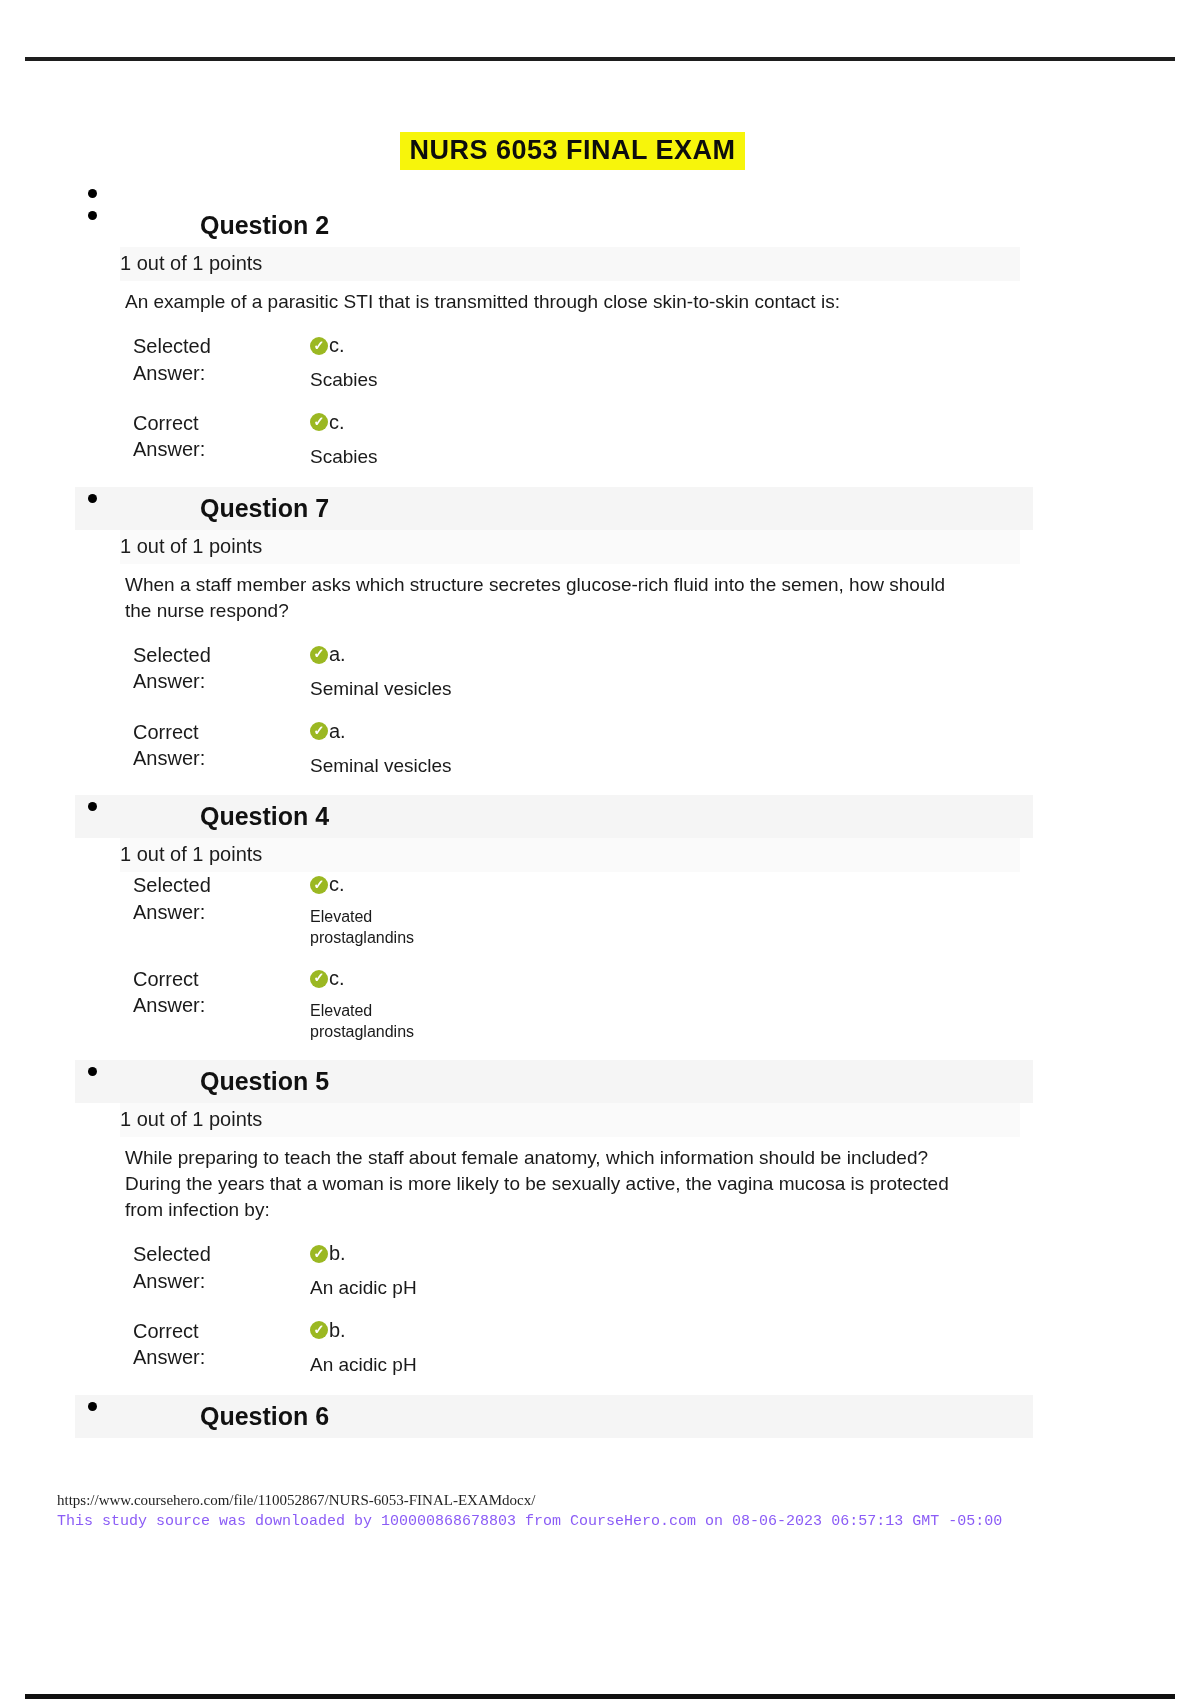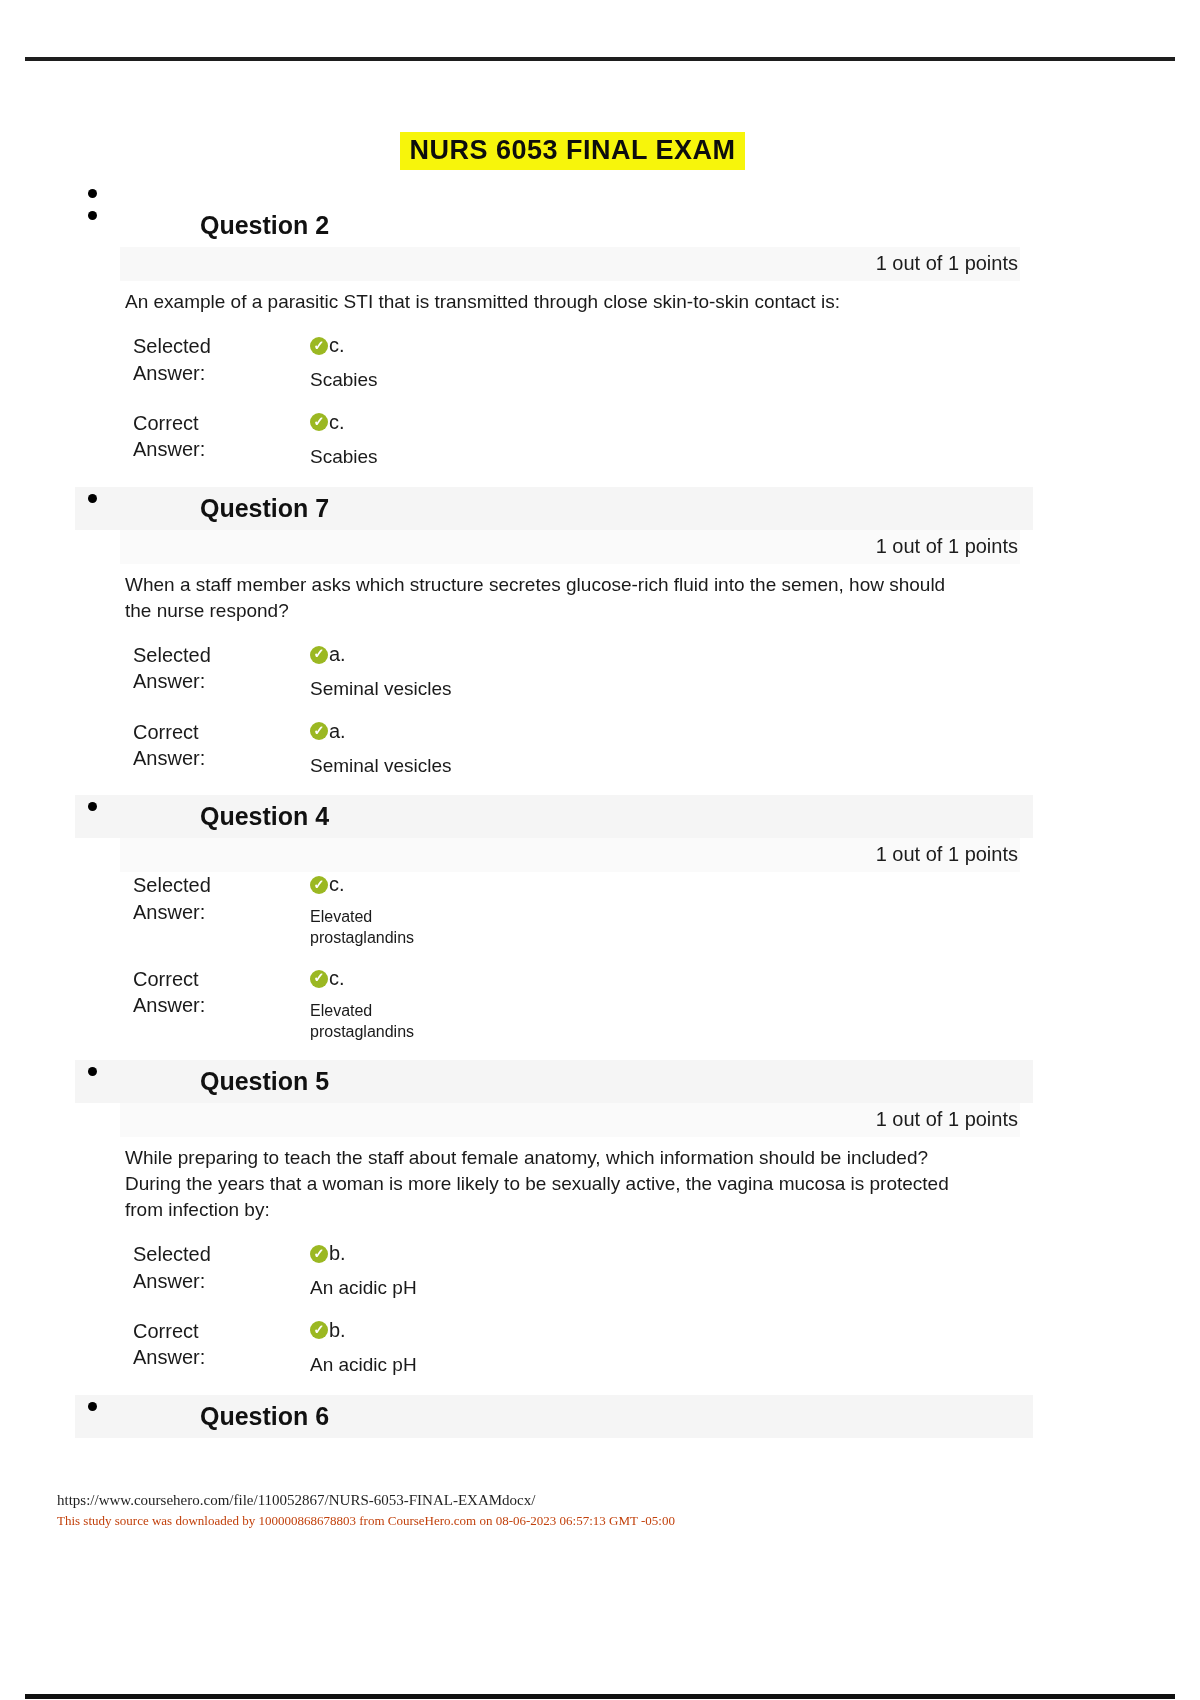--- a/index.html
+++ b/index.html
@@ -35,21 +35,20 @@
     margin-left:75px;width:958px;
     padding:7px 0 7px 13px;
     box-sizing:border-box;
   }
   .q-header.shaded{background:var(--band,#f5f5f5);}
   .q-label{font-size:25px;font-weight:bold;margin-left:103px;color:#111;}
 
   .q-points{
     margin-left:120px;width:900px;
     box-sizing:border-box;
-    text-align:right;
     background:#fafafa;
     padding:5px 2px 6px 0;
     font-size:20px;color:#1c1c1c;
   }
   .question.plain .q-points{background:#f8f8f8;}
 
   .q-text{
     margin:8px 0 18px 125px;
     width:850px;
     font-size:19px;line-height:1.38;color:#1a1a1a;
@@ -64,22 +63,22 @@
     background:var(--check,#9bb822);
     color:#fff;font-size:13px;font-weight:bold;
     display:inline-flex;align-items:center;justify-content:center;
     margin-right:1px;flex:0 0 auto;
   }
   .value{font-size:19px;line-height:1.3;max-width:260px;margin-top:10px;color:#1a1a1a;}
   .value.small{font-size:16px;max-width:150px;}
 
   .footer-note{
     position:absolute;left:57px;top:1513px;
-    font-family:Liberation Serif, serif;
-    font-size:13px;color:#c2410c;
+    font-family:Liberation Mono, monospace;
+    font-size:15px;color:#8b5cf6;
   }
   .footer-url{
     position:absolute;left:57px;top:1492px;
     font-family:"Liberation Serif", serif;
     font-size:15px;color:#1f1f1f;
   }
 </style>
 </head>
 <body>
 

